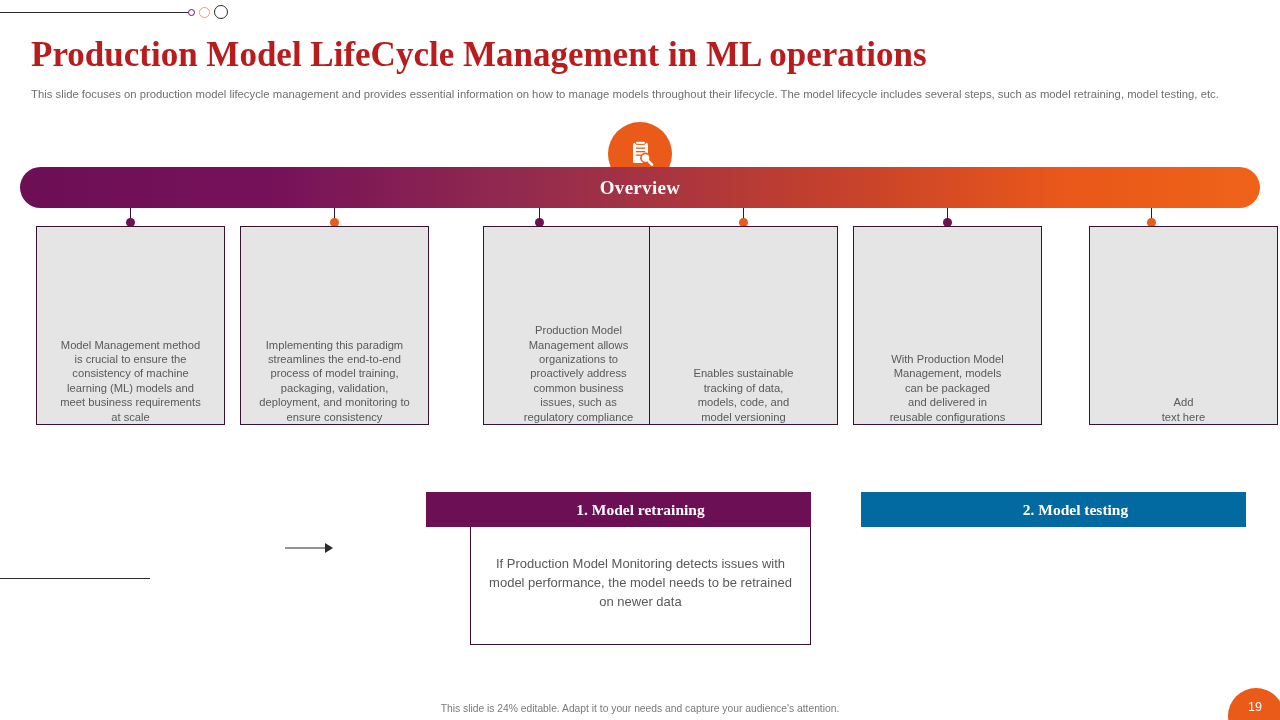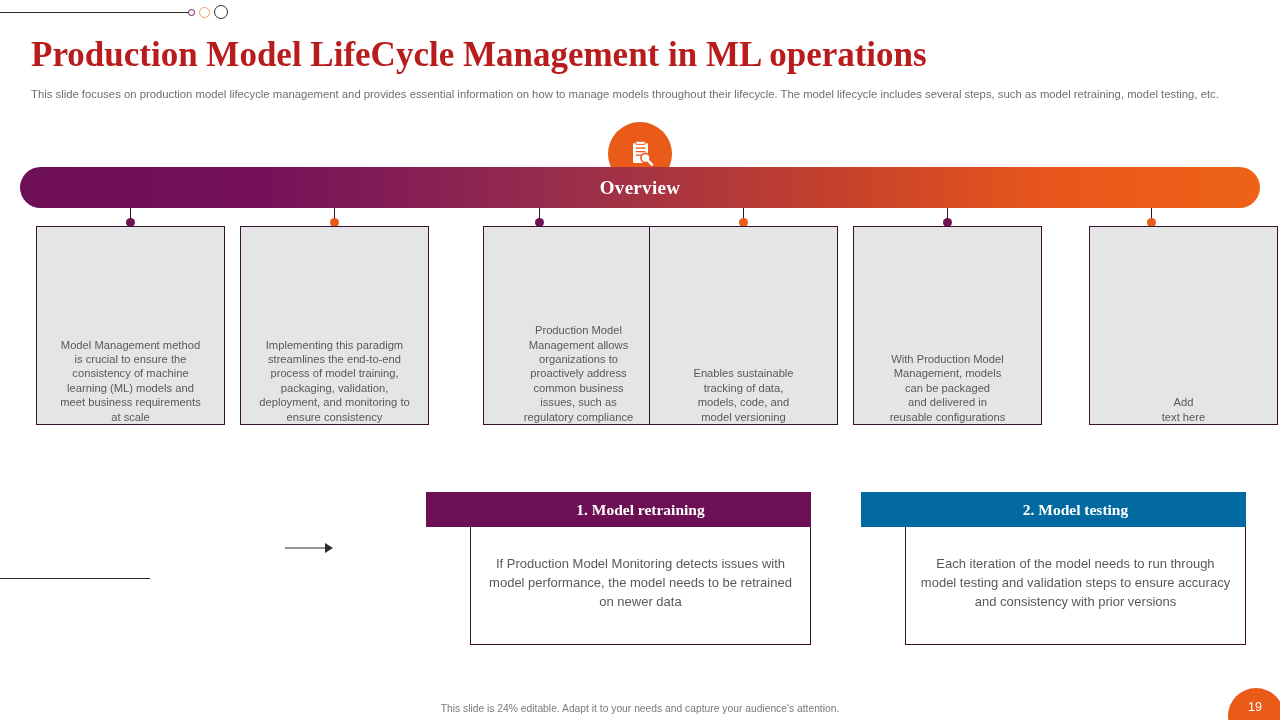--- a/index.html
+++ b/index.html
@@ -337,23 +337,20 @@
 
   <div id="panels-layer">
       <div class="panel" style="left: 426px;">
         <div class="panel-head" style="background: rgb(109, 15, 85);">1. Model retraining</div>
         <div class="panel-body">
           <div class="panel-text">If Production Model Monitoring  detects issues with model performance, the model needs to be retrained on newer data</div>
         </div>
       </div>
       <div class="panel" style="left: 861px;">
         <div class="panel-head" style="background: #0369a1;">2. Model testing</div>
-        <div class="panel-body">
-          <div class="panel-text">Each iteration of the model needs to run through model testing and validation steps to ensure accuracy and consistency with prior versions</div>
-        </div>
       </div>
     </div>
 
   <div class="footer-note">This slide is 24% editable. Adapt it to your needs and capture your audience's attention.</div>
   <div class="page-badge"></div>
   <div class="page-num">19</div>
 
 </div>
 
 </body></html>

